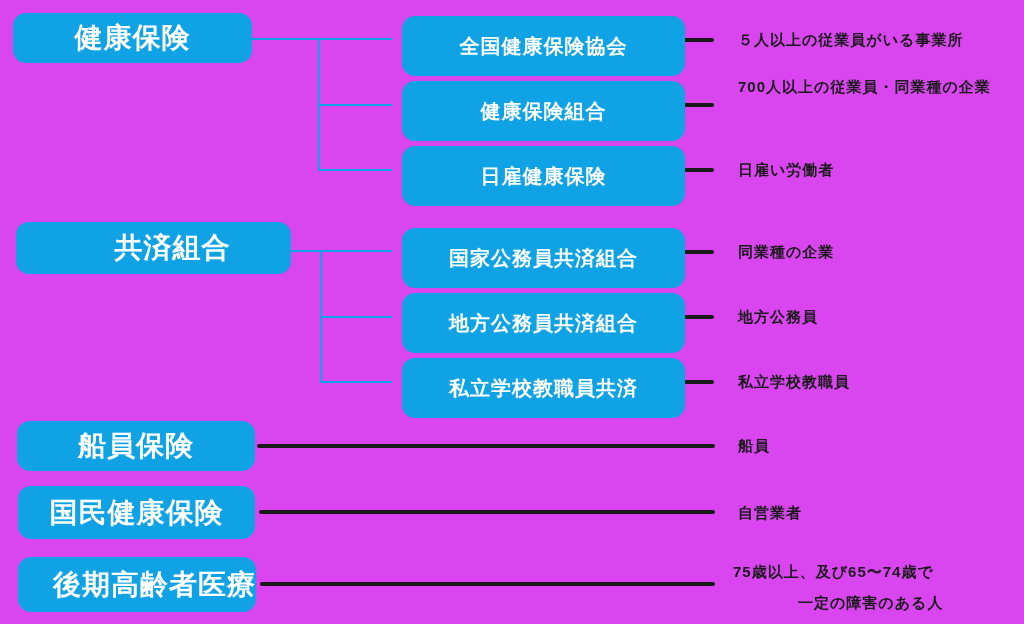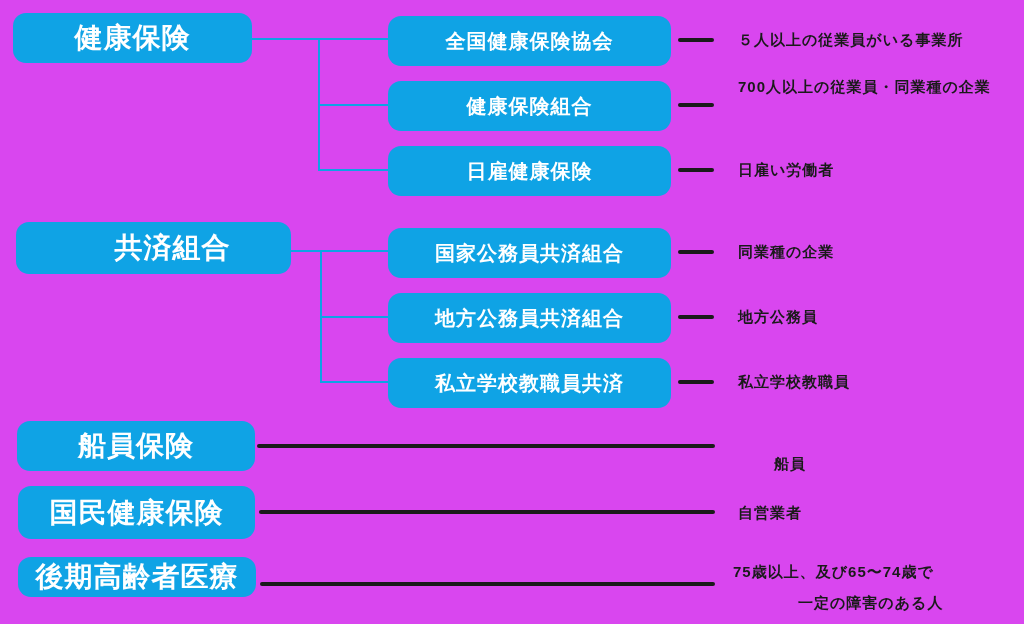--- a/index.html
+++ b/index.html
@@ -6,21 +6,21 @@
   .stage{
     position:relative;width:1024px;height:624px;background:#d946ef;overflow:hidden;
     font-family:"Liberation Sans","DejaVu Sans",sans-serif;
   }
   .bx{
     position:absolute;background:#0FA3E5;color:#ffffff;font-weight:bold;
     display:flex;align-items:center;justify-content:center;
     border-radius:13px;letter-spacing:1px;white-space:nowrap;z-index:2;
   }
   .parent{font-size:28px;}
-  .child{font-size:20px;width:283px;height:50px;left:388px;}
+  .child{font-size:20px;width:283px;height:60px;left:402px;}
   .blue-h{position:absolute;height:2px;background:#0FA3E5;z-index:1;}
   .blue-v{position:absolute;width:2px;background:#0FA3E5;z-index:1;}
   .black-line{position:absolute;height:4px;background:#1a1a1a;border-radius:2px;z-index:1;}
   .note{
     position:absolute;left:738px;color:#1a1a1a;font-weight:bold;font-size:15px;
     line-height:22px;letter-spacing:1px;white-space:nowrap;z-index:2;
   }
   .note2{line-height:31px;}
   .note2 .l2{padding-left:65px;}
 </style>
@@ -55,21 +55,21 @@
     </div>
   <div class="bx parent" style="left:16px;top:222px;width:237px;height:52px;padding-left:38px;">
       <span>共済組合</span>
     </div>
   <div class="bx parent" style="left:17px;top:421px;width:238px;height:50px;">
       <span>船員保険</span>
     </div>
   <div class="bx parent" style="left:18px;top:486px;width:237px;height:53px;">
       <span>国民健康保険</span>
     </div>
-  <div class="bx parent" style="left:18px;top:557px;width:238px;height:40px;">
+  <div class="bx parent" style="left:18px;top:557px;width:238px;height:55px;justify-content:flex-end;">
       <span>後期高齢者医療</span>
     </div>
 
   <div class="bx child" style="top:16px;">
       <span>全国健康保険協会</span>
     </div>
   <div class="bx child" style="top:81px;">
       <span>健康保険組合</span>
     </div>
   <div class="bx child" style="top:146px;">
@@ -85,20 +85,20 @@
   <div class="bx child" style="top:358px;">
       <span>私立学校教職員共済</span>
     </div>
 
   <div class="note" style="top:29px;">５人以上の従業員がいる事業所</div>
   <div class="note" style="top:76px;">700人以上の従業員・同業種の企業</div>
   <div class="note" style="top:159px;">日雇い労働者</div>
   <div class="note" style="top:241px;">同業種の企業</div>
   <div class="note" style="top:306px;">地方公務員</div>
   <div class="note" style="top:371px;">私立学校教職員</div>
-  <div class="note" style="top:453px;margin-left:36px;">船員</div>
+  <div class="note" style="top:435px;">船員</div>
   <div class="note" style="top:502px;">自営業者</div>
   <div class="note note2" style="left:733px;top:556px;">
     <div class="l1">75歳以上、及び65〜74歳で</div>
     <div class="l2">一定の障害のある人</div>
   </div>
 
 </div>
 
 </body></html>

